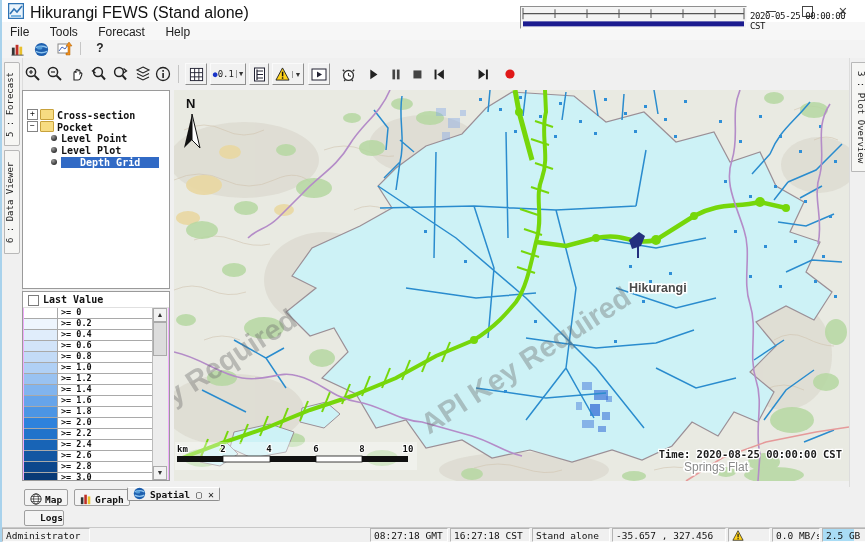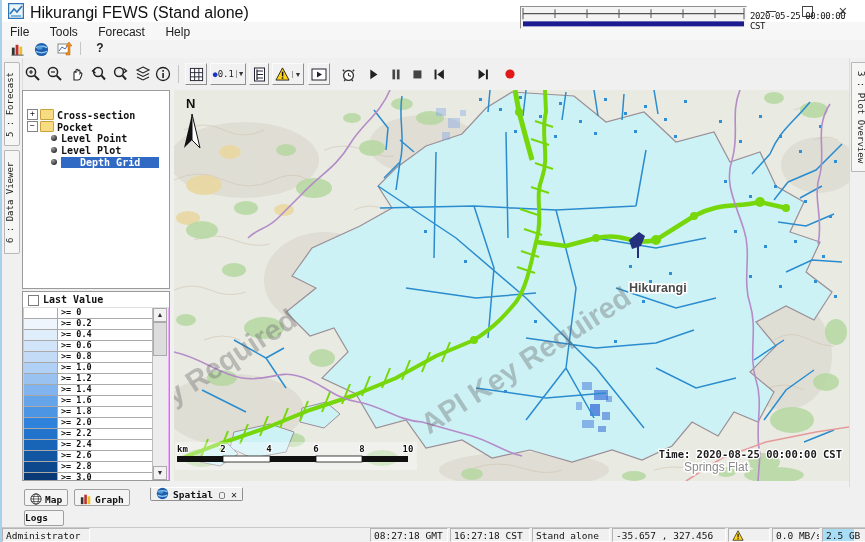--- a/index.html
+++ b/index.html
@@ -74,24 +74,24 @@
   
   #splitter{left:168px;top:90px;width:4px;height:391px;background:#f0f0f0;}
   #map-panel{left:172px;top:90px;width:675px;height:391px;border:0;}
   #under-gap{left:20px;top:481px;width:827px;height:6px;background:#f0f0f0;}
 
   
   #bottomtabs{left:0;top:487px;width:865px;height:22px;background:#f0f0f0;}
   .btab{position:absolute;top:2px;height:17px;background:#f4f4f4;border:1px solid #9f9f9f;border-radius:2px;display:flex;align-items:flex-end;padding:0 5px;font-family:"DejaVu Sans Mono",monospace;font-size:9.5px;font-weight:700;color:#111;box-sizing:border-box;}
   #tab-map{left:22px;}
   #tab-graph{left:72px;}
-  #tab-spatial{left:148px;top:0px;height:14px;background:#f0f0f0;border:1px solid #8f8f8f;border-top:1px solid #fff;}
+  #tab-spatial{left:125px;top:0px;height:14px;background:#f0f0f0;border:1px solid #8f8f8f;border-top:1px solid #fff;}
   .tabglyph{margin-left:6px;font-size:10px;color:#222;font-weight:400;}
   #logsrow{left:0;top:509px;width:865px;height:18px;background:#f0f0f0;}
-  #logs-btn{position:absolute;left:22px;top:1px;width:40px;height:16px;background:#f4f4f4;border:1px solid #9f9f9f;border-radius:2px;font-family:"DejaVu Sans Mono",monospace;font-size:9.5px;font-weight:700;text-align:left;line-height:14px;color:#111;box-sizing:border-box;}
+  #logs-btn{position:absolute;left:22px;top:1px;width:40px;height:16px;background:#f4f4f4;border:1px solid #9f9f9f;border-radius:2px;font-family:"DejaVu Sans Mono",monospace;font-size:9.5px;font-weight:700;text-align:right;line-height:14px;color:#111;box-sizing:border-box;}
 
   
   #statusbar{left:0;top:527px;width:865px;height:15px;background:#f0f0f0;border-top:1px solid #c9c9c9;font-family:"DejaVu Sans Mono",monospace;font-size:9.5px;color:#111;}
   .scell{position:absolute;top:0;height:14px;line-height:13px;padding-left:3px;border:1px solid;border-color:#b4b4b4 #fdfdfd #fdfdfd #b4b4b4;box-sizing:border-box;white-space:nowrap;overflow:hidden;}
   #sc-user{left:0;width:88px;}
   #sc-systime{left:90px;width:276px;}
   #sc-gmt{left:368px;width:78px;}
   #sc-cst{left:448px;width:80px;}
   #sc-mode{left:530px;width:78px;}
   #sc-coord{left:610px;width:114px;}

